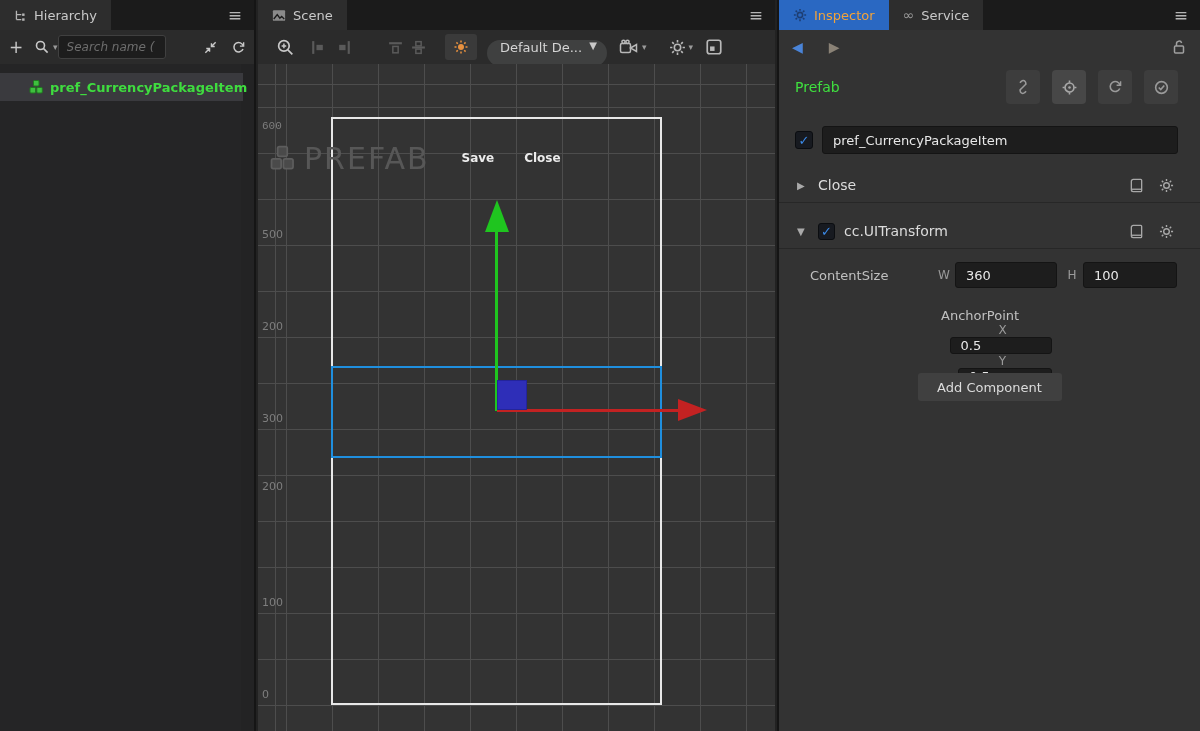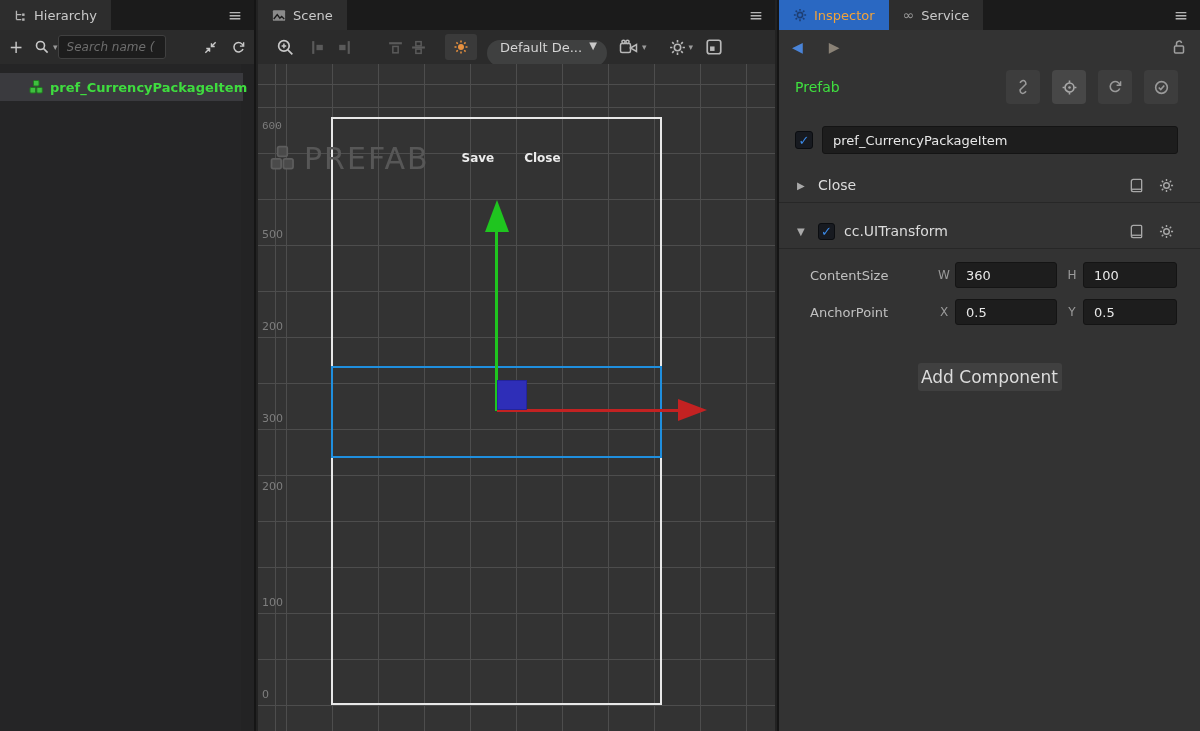--- a/index.html
+++ b/index.html
@@ -81,29 +81,29 @@
     padding:0 10px; outline:none; font-family:"DejaVu Sans","Liberation Sans",sans-serif;
   }
   .name-input { flex:1; height:28px; }
   .sechead { margin-top:16px; height:30px; display:flex; align-items:center; padding:0 26px 0 18px; gap:9px; }
   .sechead.second { margin-top:13px; }
   .sec-caret { color:#aaa; font-size:10px; width:12px; }
   .sec-title { color:#dcdcdc; font-size:14px; }
   .sec-icons { margin-left:auto; display:flex; gap:15px; }
   .divider { height:1px; background:#272727; margin-top:2px; }
   .proprow { margin-top:12px; height:28px; display:flex; align-items:center; padding-left:31px; }
-  .proprow.second { margin-top:9px; }
+  .proprow.second { margin-top:19px;flex-direction:column; }
   .prop-label { width:128px; color:#c0c0c0; font-size:13px; }
   .axis-letter { width:12px; color:#9a9a9a; font-size:12px; margin-right:5px; text-align:center; }
   .num-field { width:102px; height:26px; margin-right:9px; }
   .num-field2 { width:94px; height:26px; }
   .addbtn-wrap { margin-top:37px; text-align:center; }
   .add-btn {
     width:144px; height:28px; background:#404040; border:none; border-radius:3px; color:#dcdcdc;
-    font-size:17px; cursor:pointer; font-family:"DejaVu Sans","Liberation Sans",sans-serif;
+    font-size:13px; cursor:pointer; font-family:"DejaVu Sans","Liberation Sans",sans-serif;
   }
   svg { display:block; }
 </style>
 </head>
 <body>
 
 <div id="app">
 
   <div id="hierarchy" class="panel">
     <div class="tabbar">

